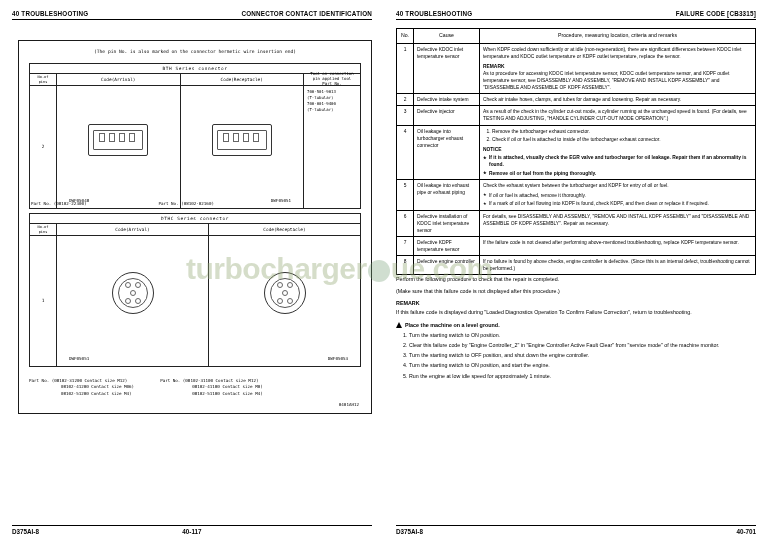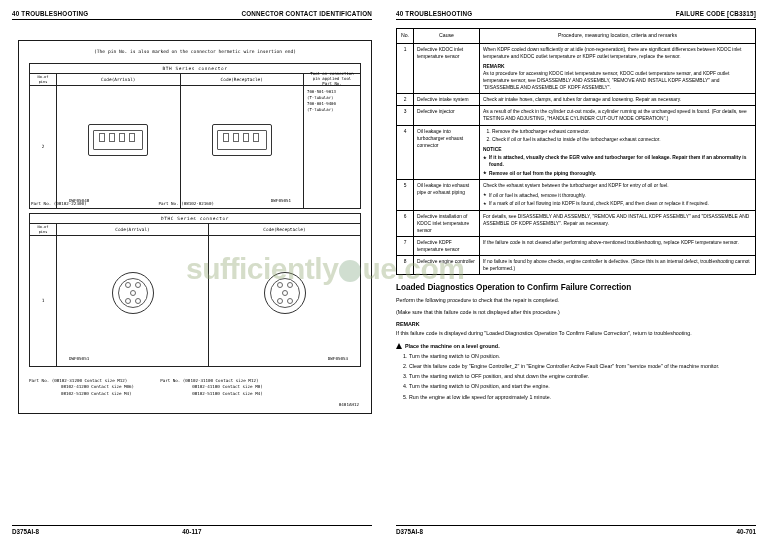--- a/index.html
+++ b/index.html
@@ -563,21 +563,20 @@
       <tr>
         <td class="ctr">8</td>
         <td class="cause-cell">Defective engine controller</td>
         <td>
           <p class="p">If no failure is found by above checks, engine controller is defective. (Since this is an internal defect, troubleshooting cannot be performed.)</p>
         </td>
       </tr>
     </tbody>
   </table>
 
-  <div class="sect-title">Loaded Diagnostics Operation to Confirm Failure Correction</div>
   <p class="body-txt">Perform the following procedure to check that the repair is completed.</p>
   <p class="body-txt">(Make sure that this failure code is not displayed after this procedure.)</p>
 
   <div class="remark-h">REMARK</div>
   <p class="body-txt">If this failure code is displayed during "Loaded Diagnostics Operation To Confirm Failure Correction", return to troubleshooting.</p>
 
   <div class="caution">
     <span class="tri"></span>
     <span>Place the machine on a level ground.</span>
   </div>
@@ -590,14 +589,14 @@
     <li>Run the engine at low idle speed for approximately 1 minute.</li>
   </ol>
 
   <div class="ftr">
     <span>D375AI-8</span>
     <span style="position:absolute;right:0;">40-701</span>
   </div>
 </div>
 
 <div class="watermark">
-  <span class="g">sufficiently</span><span class="wm-dot"></span><span class="g">ue.com</span>
+  <span class="g">turbocharger</span><span class="wm-dot"></span><span class="g">ue.com</span>
 </div>
 
 </body></html>

